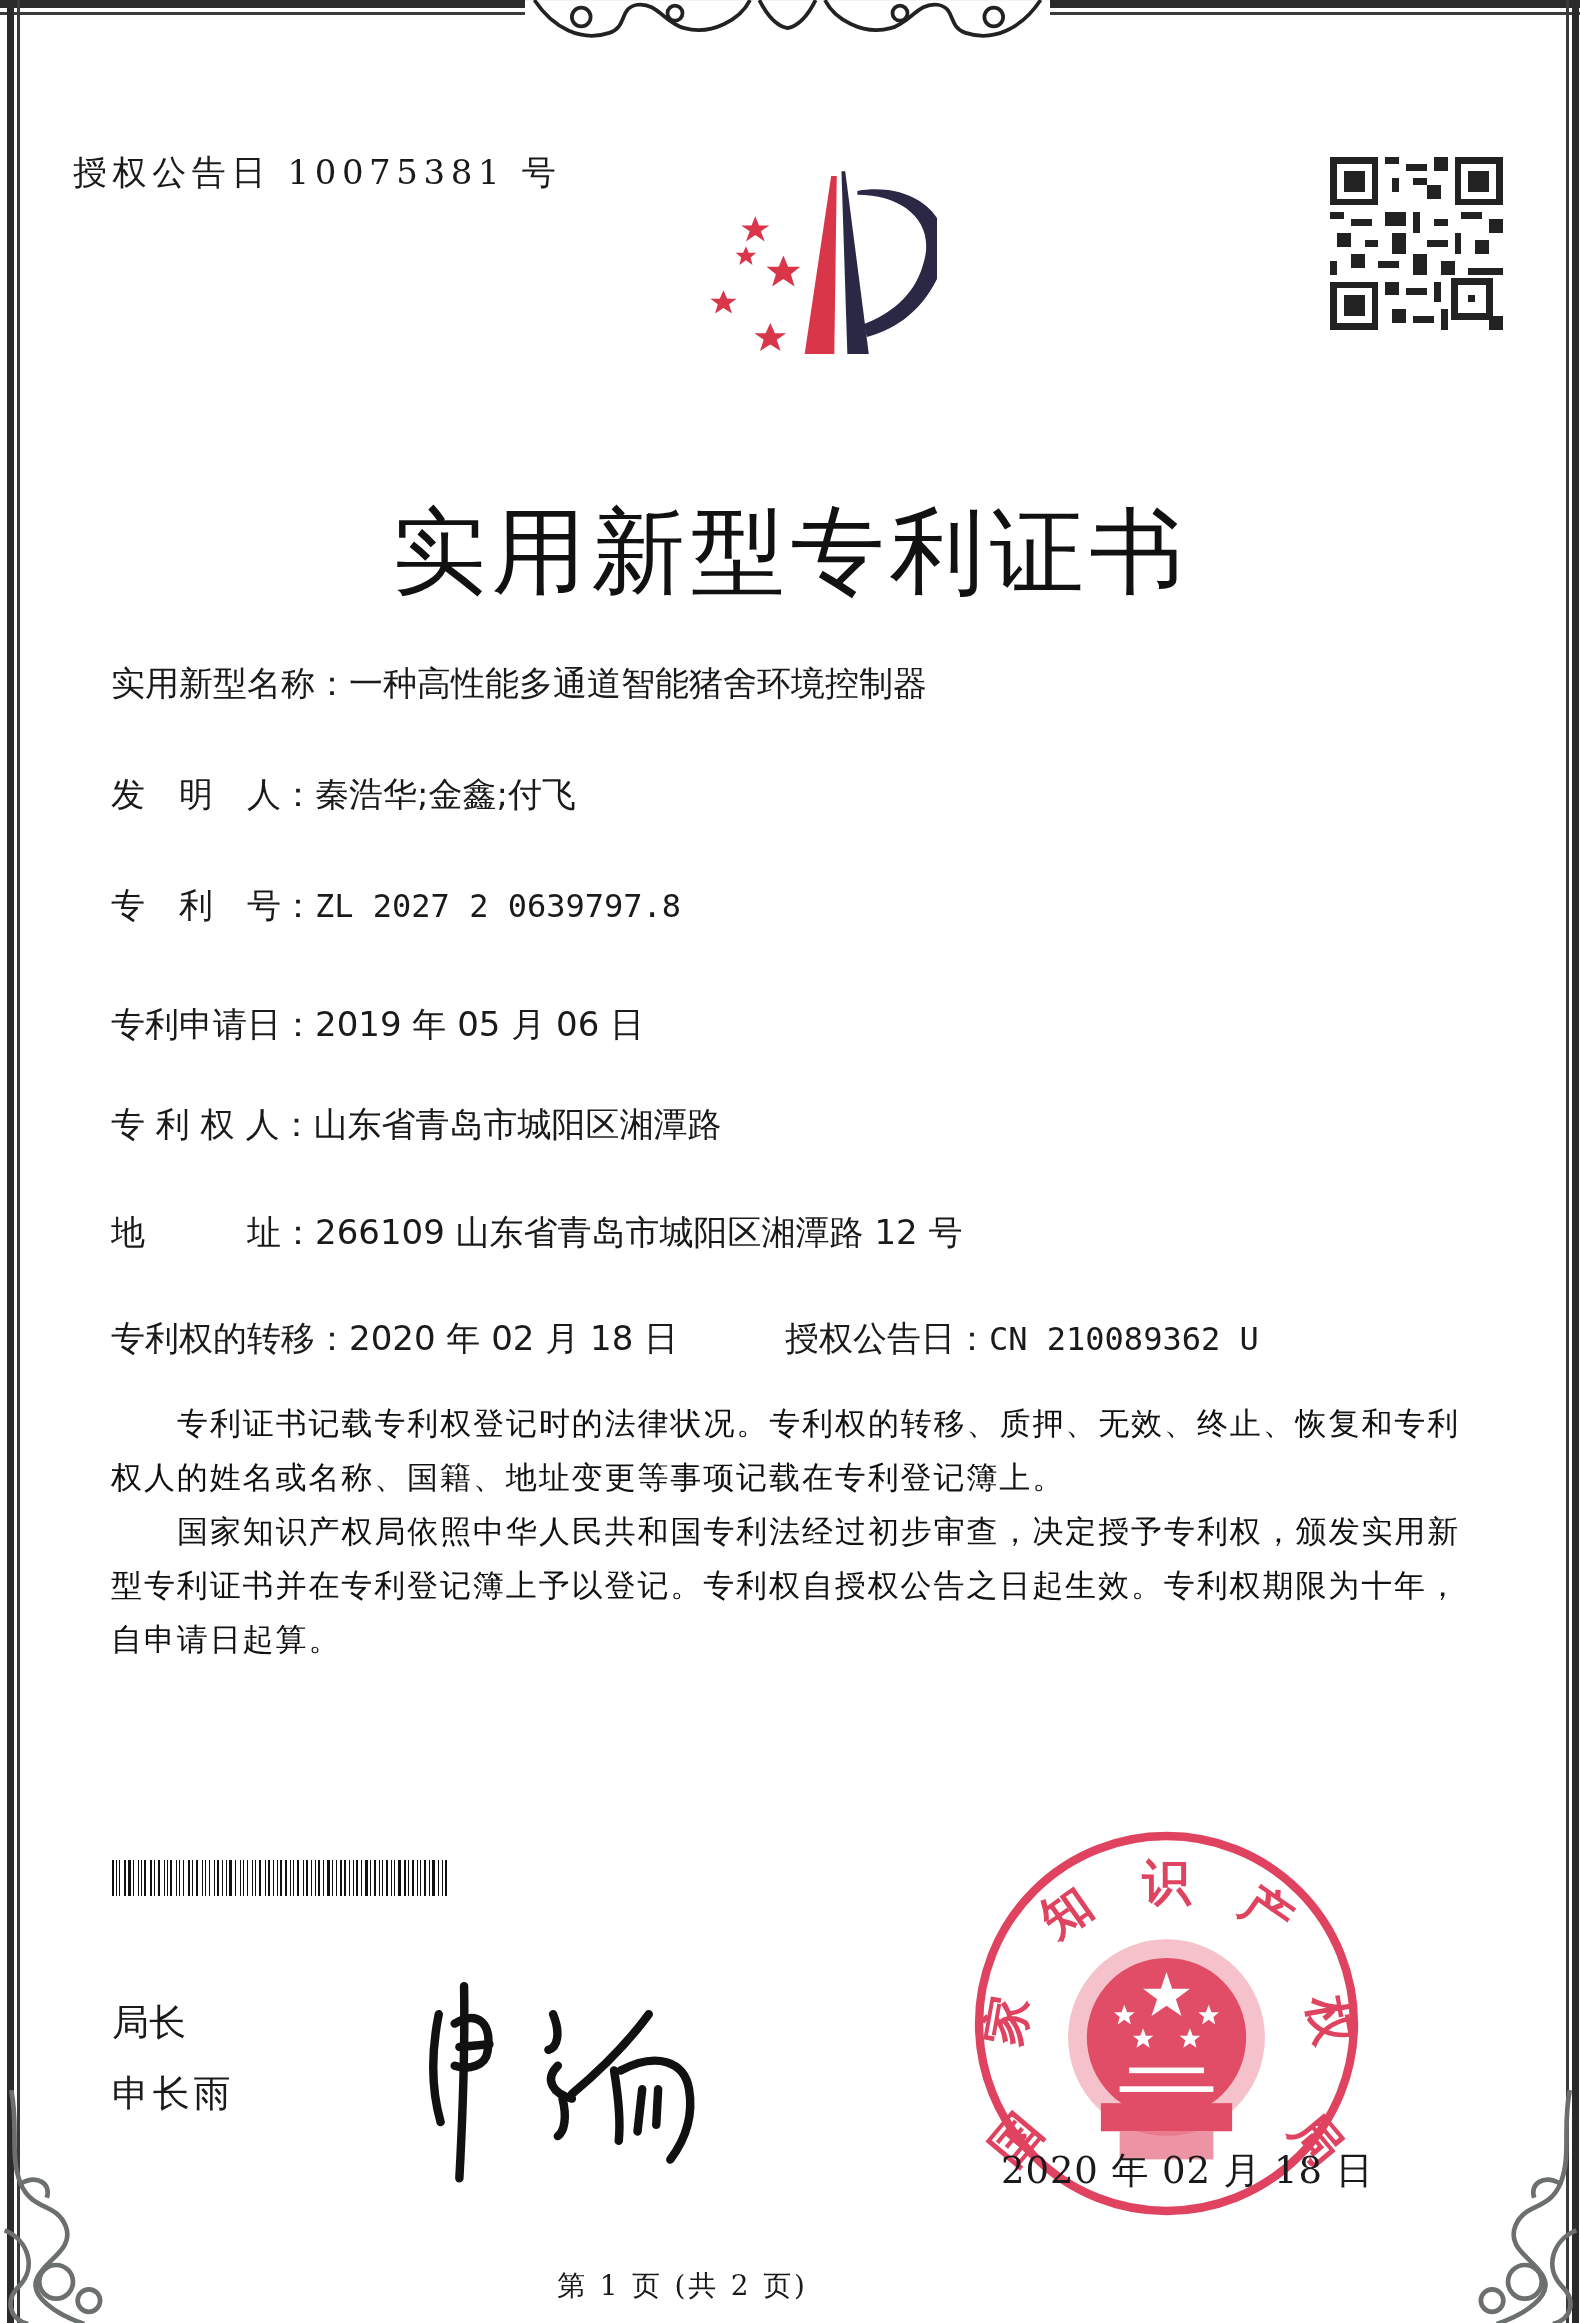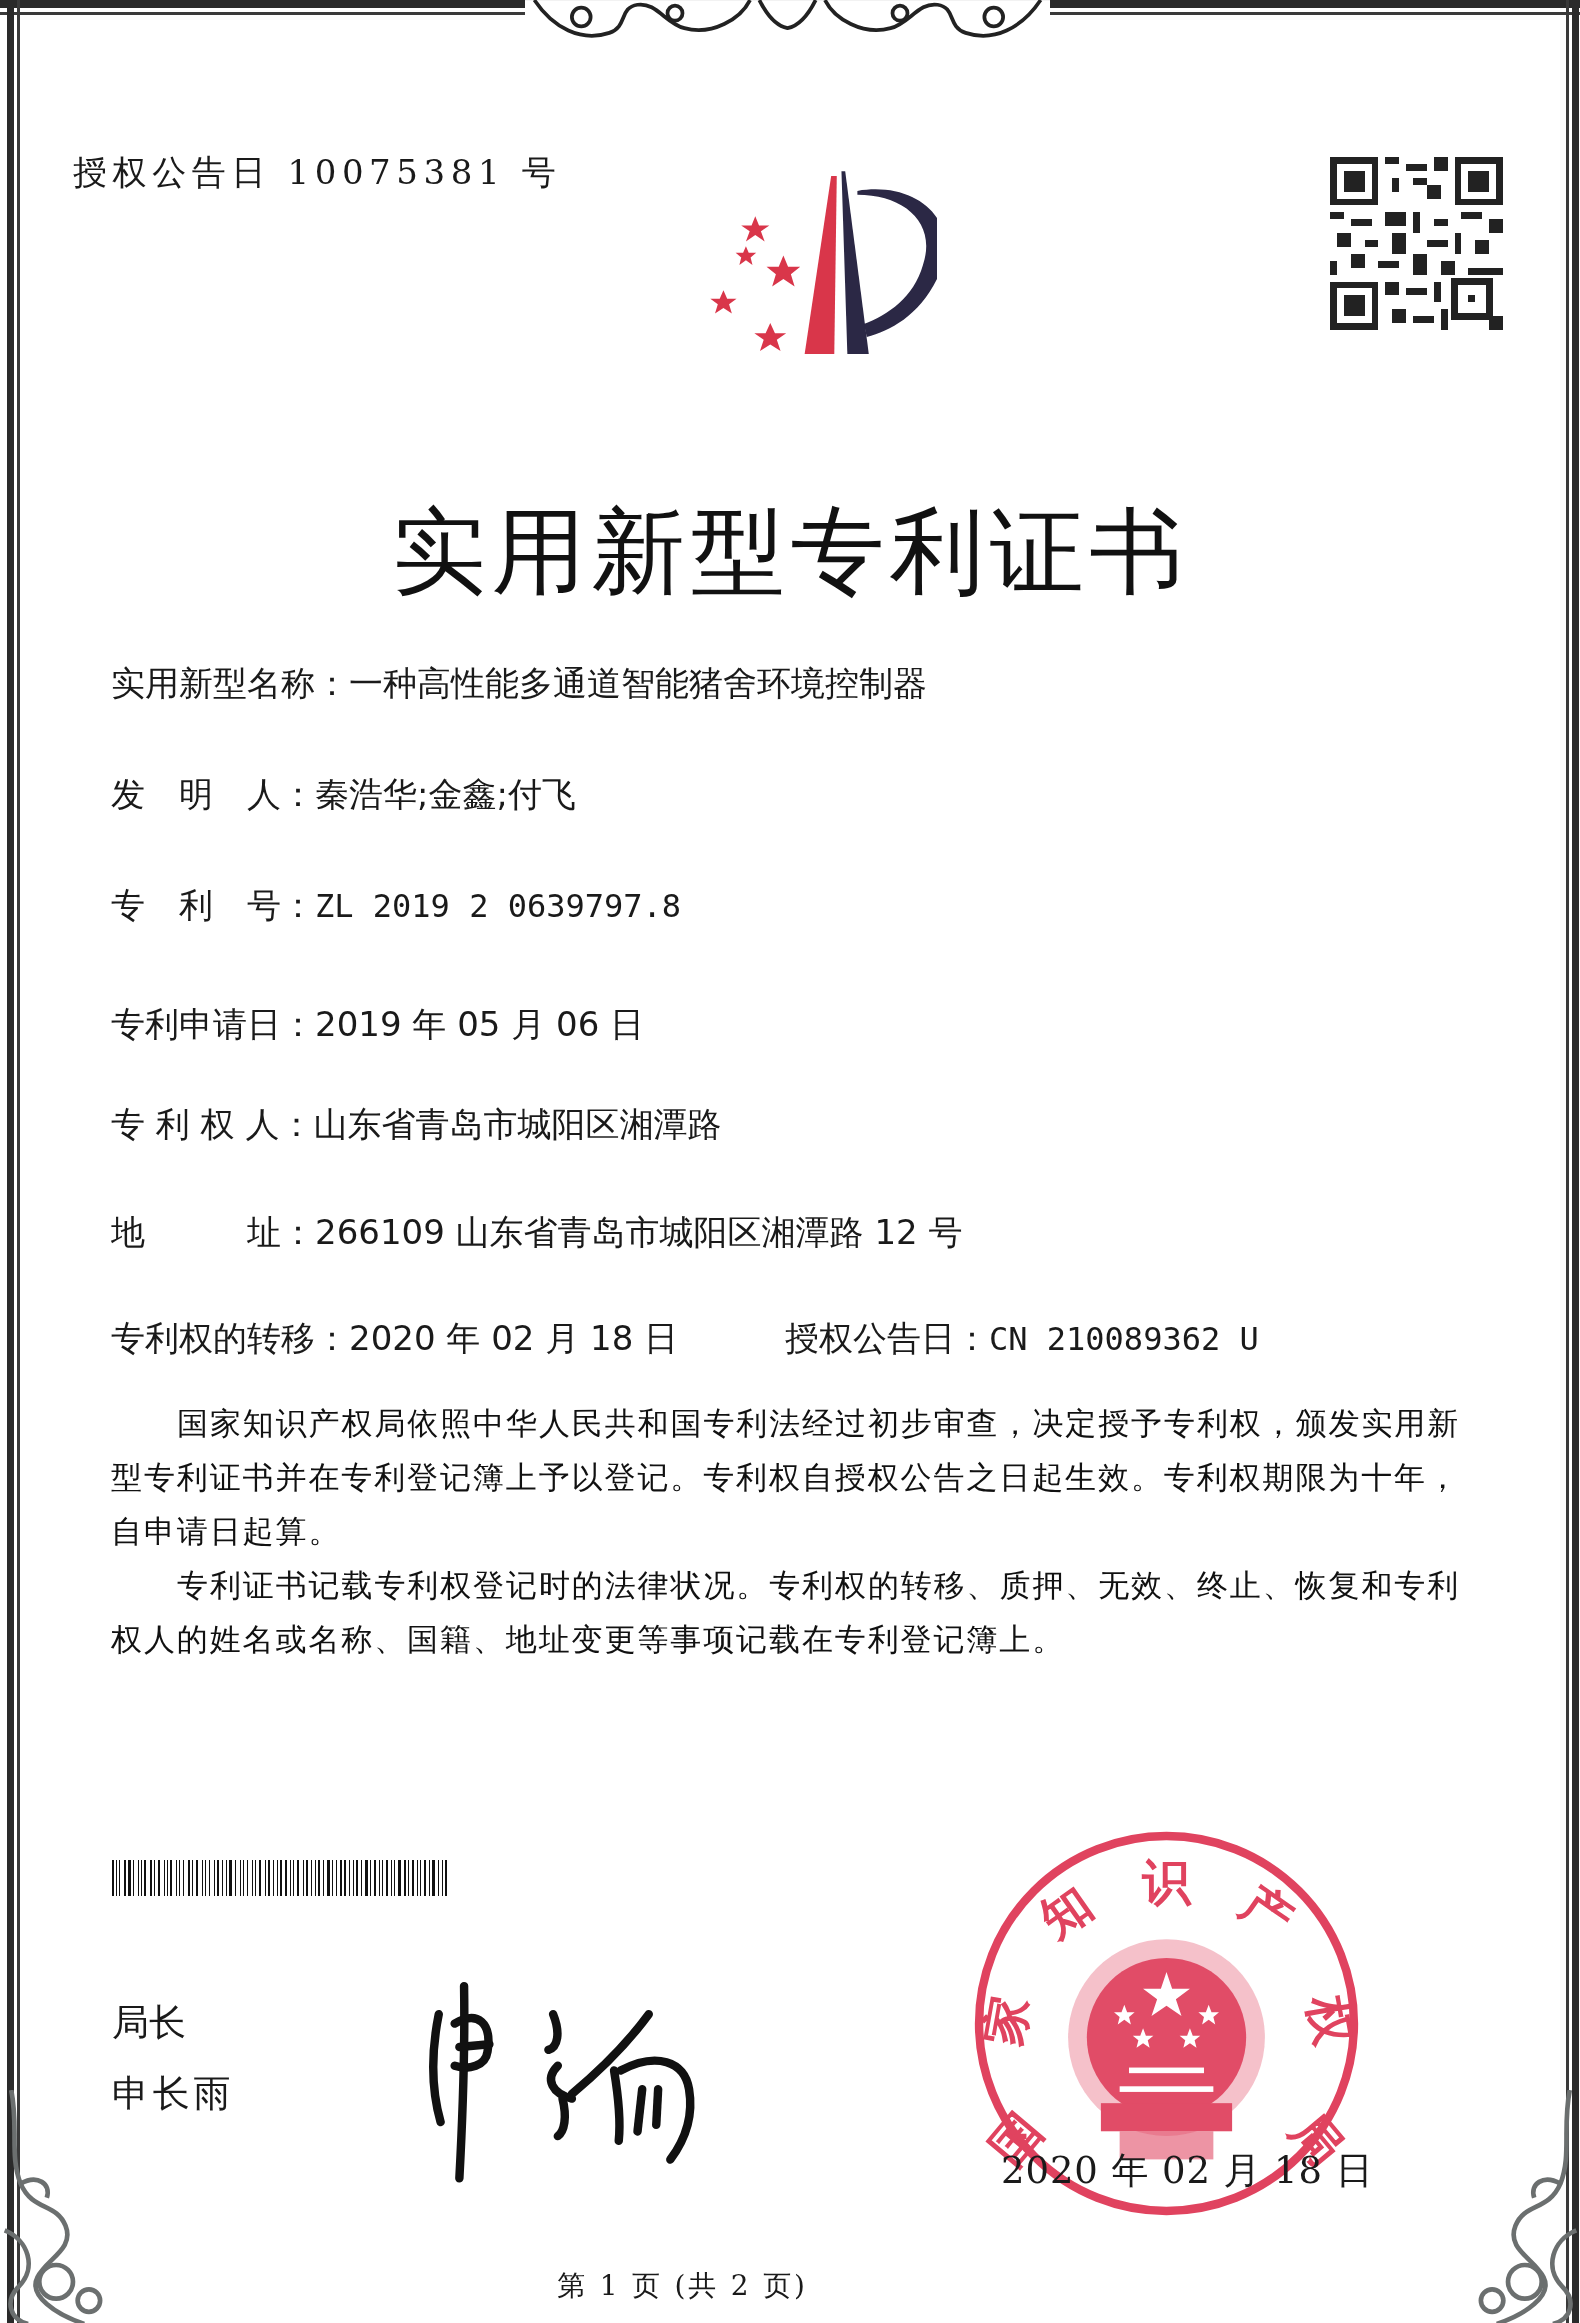--- a/index.html
+++ b/index.html
@@ -175,41 +175,41 @@
 
 <h1 class="doc-title">实用新型专利证书</h1>
 
 <div class="field" style="top:661px;">
   <span class="lbl">实用新型名称：</span><span class="val">一种高性能多通道智能猪舍环境控制器</span>
 </div>
 <div class="field" style="top:772px;">
   <span class="lbl">发　明　人：</span><span class="val">秦浩华;金鑫;付飞</span>
 </div>
 <div class="field" style="top:883px;">
-  <span class="lbl">专　利　号：</span><span class="val mono">ZL 2019 2 0639797.8</span>
+  <span class="lbl">专　利　号：</span><span class="val mono">ZL 2027 2 0639797.8</span>
 </div>
 <div class="field" style="top:993px;margin-top:9px;">
   <span class="lbl">专利申请日：</span><span class="val">2019 年 05 月 06 日</span>
 </div>
 <div class="field" style="top:1102px;">
   <span class="lbl">专 利 权 人：</span><span class="val">山东省青岛市城阳区湘潭路</span>
 </div>
 <div class="field" style="top:1210px;">
   <span class="lbl">地　　　址：</span><span class="val">266109 山东省青岛市城阳区湘潭路 12 号</span>
 </div>
 <div class="field" style="top:1316px;">
   <span class="lbl">专利权的转移：</span><span class="val">2020 年 02 月 18 日</span>
 </div>
 <div class="field-grant-number">
   <span class="lbl">授权公告日：</span><span class="val mono">CN 210089362 U</span>
 </div>
 
 <div class="body-text">
+  <p>专利证书记载专利权登记时的法律状况。专利权的转移、质押、无效、终止、恢复和专利权人的姓名或名称、国籍、地址变更等事项记载在专利登记簿上。</p>
   <p>国家知识产权局依照中华人民共和国专利法经过初步审查，决定授予专利权，颁发实用新型专利证书并在专利登记簿上予以登记。专利权自授权公告之日起生效。专利权期限为十年，自申请日起算。</p>
-  <p>专利证书记载专利权登记时的法律状况。专利权的转移、质押、无效、终止、恢复和专利权人的姓名或名称、国籍、地址变更等事项记载在专利登记簿上。</p>
 </div>
 
 <div class="barcode" id="barcode">
     <span style="width: 1.9px; margin-right: 1.9px;"></span>
     <span style="width: 0.9px; margin-right: 2.8px;"></span>
     <span style="width: 0.9px; margin-right: 3.7px;"></span>
     <span style="width: 1.9px; margin-right: 1.9px;"></span>
     <span style="width: 2.8px; margin-right: 2.8px;"></span>
     <span style="width: 0.9px; margin-right: 3.7px;"></span>
     <span style="width: 0.9px; margin-right: 1.9px;"></span>

